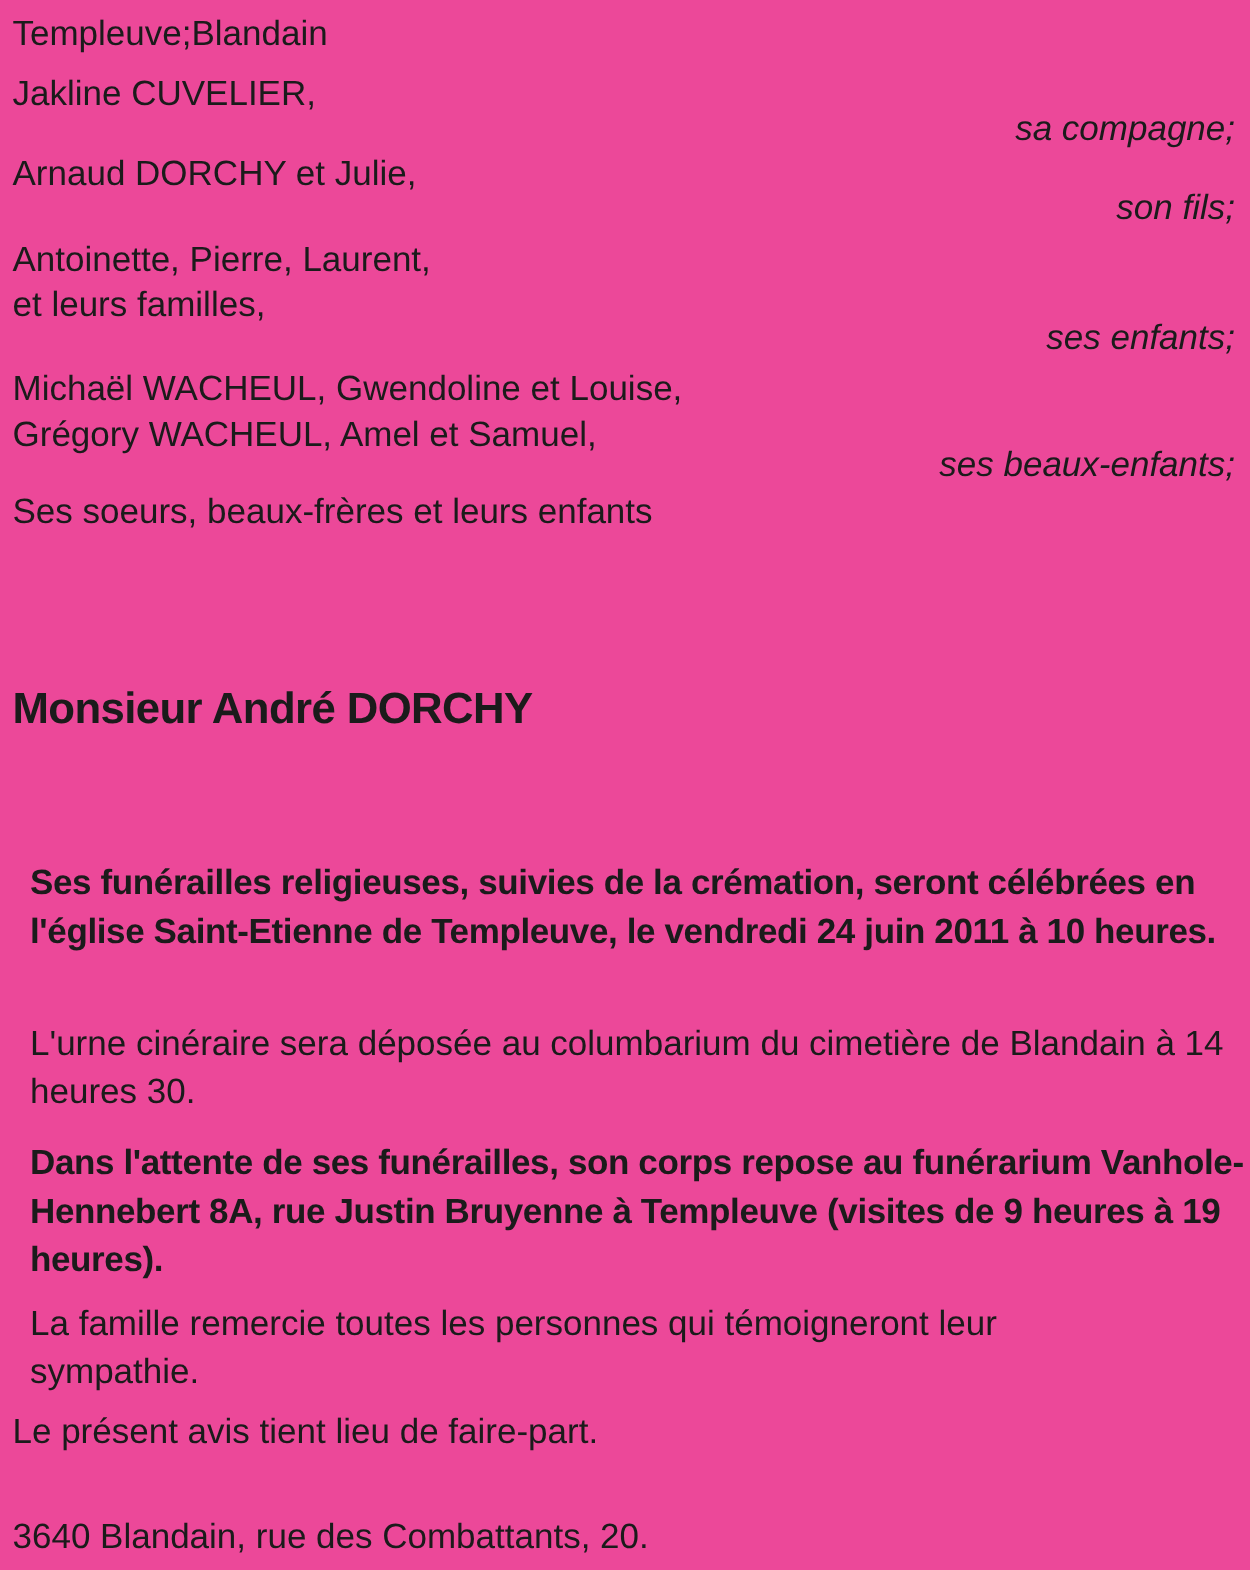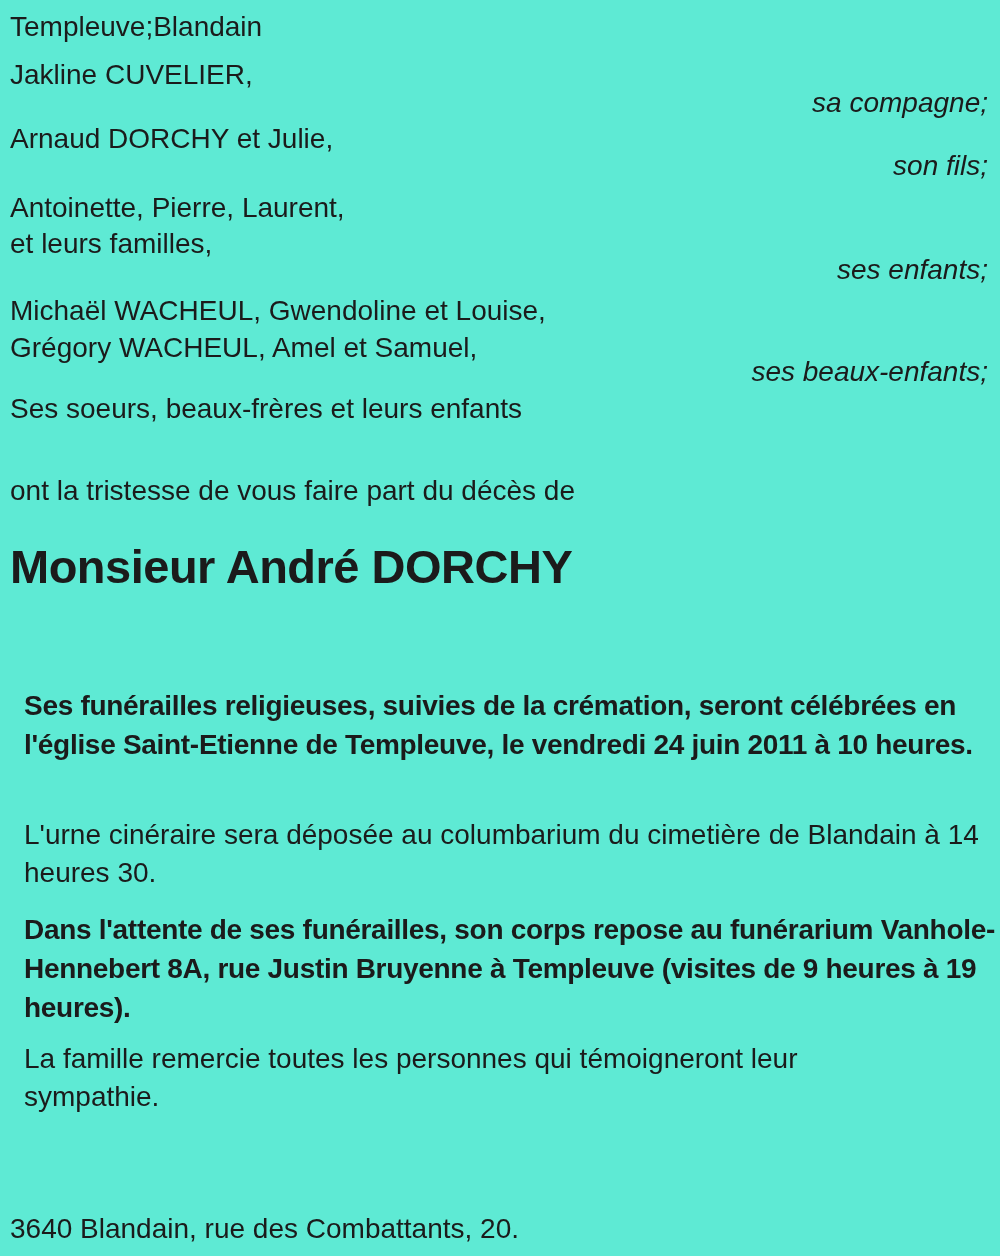--- a/index.html
+++ b/index.html
@@ -5,21 +5,21 @@
 <style>
   html, body {
     margin: 0;
     padding: 0;
     background: #ffffff;
   }
   .page {
     position: relative;
     width: 1000px;
     height: 1256px;
-    background: #5eead4;
+    background: #ec4899;
     color: #1b1b1b;
     font-family: "Liberation Sans", "DejaVu Sans", sans-serif;
     font-size: 28px;
     line-height: 38px;
     overflow: hidden;
   }
   .line {
     position: absolute;
     left: 10px;
     right: 14px;
@@ -39,21 +39,21 @@
     white-space: nowrap;
   }
   .bold {
     font-weight: bold;
     letter-spacing: -0.3px;
     line-height: 39px;
   }
   .deceased-title {
     position: absolute;
     left: 10px;
-    font-size: 47px;
+    font-size: 35px;
     line-height: 50px;
     font-weight: bold;
     letter-spacing: -0.5px;
     white-space: nowrap;
   }
 </style>
 </head>
 <body>
 
 <div class="page">
@@ -69,29 +69,29 @@
   <div class="line" style="top:189px">Antoinette, Pierre, Laurent,</div>
   <div class="line" style="top:225px">et leurs familles,</div>
   <div class="relation" style="top:251px">ses enfants;</div>
 
   <div class="line" style="top:329px">Grégory WACHEUL, Amel et Samuel,</div>
   <div class="line" style="top:292px">Michaël WACHEUL, Gwendoline et Louise,</div>
   <div class="relation" style="top:353px">ses beaux-enfants;</div>
 
   <div class="line" style="top:390px">Ses soeurs, beaux-frères et leurs enfants</div>
 
-  <div class="line" style="top:472px">ont la tristesse de vous faire part du décès de</div>
 
   <div class="deceased-title" style="top:542px">Monsieur André DORCHY</div>
 
 
   <div class="para bold" style="top:686px; max-width:978px">Ses funérailles religieuses, suivies de la crémation, seront célébrées en l'église Saint-Etienne de Templeuve, le vendredi 24 juin 2011 à 10 heures.</div>
 
   <div class="para" style="top:816px; max-width:978px">L'urne cinéraire sera déposée au columbarium du cimetière de Blandain à 14 heures 30.</div>
 
   <div class="para bold" style="top:910px; max-width:978px">Dans l'attente de ses funérailles, son corps repose au funérarium Vanhole-Hennebert 8A, rue Justin Bruyenne à Templeuve (visites de 9 heures à 19 heures).</div>
 
   <div class="para" style="top:1040px; max-width:880px">La famille remercie toutes les personnes qui témoigneront leur sympathie.</div>
 
+  <div class="line" style="top:1126px">Le présent avis tient lieu de faire-part.</div>
 
   <div class="line" style="top:1210px">3640 Blandain, rue des Combattants, 20.</div>
 
 </div>
 
 </body></html>

